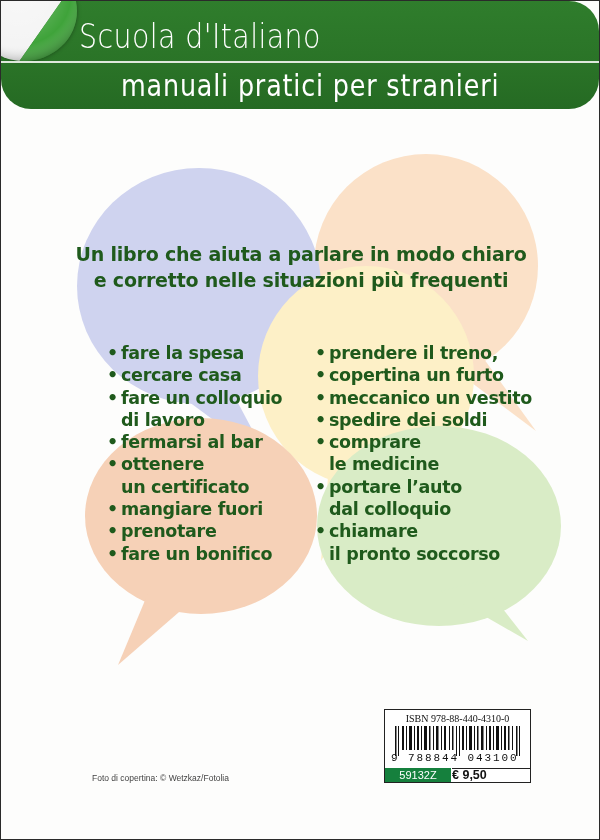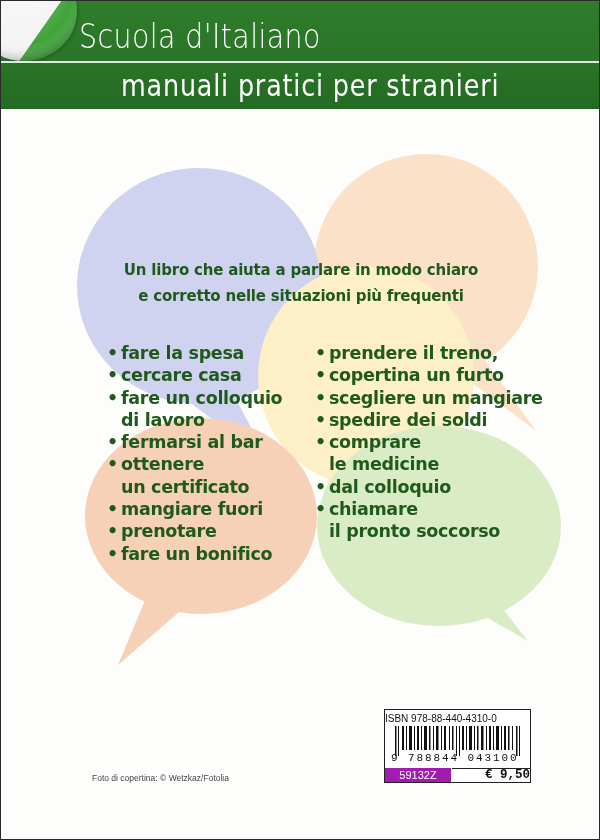--- a/index.html
+++ b/index.html
@@ -1,39 +1,39 @@
 <!DOCTYPE html>
 <html><head>
 <meta charset="utf-8">
 <style>
   html, body { margin: 0; padding: 0; }
   body { width: 600px; height: 840px; background: #fff; overflow: hidden; position: relative; font-family: "DejaVu Sans", sans-serif; }
   .cover { position: absolute; left: 0; top: 0; width: 598px; height: 838px; border: 1px solid #2a2a2a; background: #fdfdfc; overflow: hidden; }
-  .header { position: absolute; left: 0; top: 0; width: 598px; height: 108px; background: linear-gradient(180deg, #2f7d2c 0%, #2a7327 60%, #256a23 100%); }
+  .header { position: absolute; left: 0; top: 0; width: 598px; height: 108px; background: linear-gradient(180deg, #2f7d2c 0%, #2a7327 60%, #256a23 100%); border-radius: 30px; }
   .header-divider { position: absolute; left: 0; top: 60px; width: 598px; height: 2px; background: #dfe9dc; }
   .flag-ball { position: absolute; left: -30px; top: -40px; width: 106px; height: 100px; border-radius: 50%; overflow: hidden; box-shadow: 0 0 4px rgba(0,0,0,0.4); }
   .flag-ball svg { display: block; }
   .title { position: absolute; left: 78px; top: 16px; color: #fff; font-family: "DejaVu Sans", sans-serif; font-size: 33px; font-weight: 300; letter-spacing: 0.5px; transform: scaleX(0.86); transform-origin: left; }
   .subtitle { position: absolute; left: 120px; top: 66px; color: #fff; font-family: "DejaVu Sans", sans-serif; font-size: 31px; letter-spacing: 1px; transform: scaleX(0.82); transform-origin: left; }
   .bubbles { position: absolute; left: 0; top: 0; width: 600px; height: 840px; }
   .text-layer { position: absolute; left: 0; top: 0; width: 600px; height: 840px; }
-  .intro { position: absolute; left: 60px; top: 240px; width: 480px; text-align: center; color: #1f5a1c; font-family: "DejaVu Sans", sans-serif; font-weight: bold; font-size: 15px; line-height: 26px; letter-spacing: -0.2px; margin-top: 16px; }
+  .intro { position: absolute; left: 60px; top: 240px; width: 480px; text-align: center; color: #1f5a1c; font-family: "DejaVu Sans", sans-serif; font-weight: bold; font-size: 19px; line-height: 26px; letter-spacing: -0.2px; }
   .intro div { white-space: nowrap; }
   .col { position: absolute; top: 341px; color: #1f5a1c; font-family: "DejaVu Sans", sans-serif; font-weight: bold; font-size: 17.5px; line-height: 22.3px; letter-spacing: -0.3px; }
   .col.left { left: 104px; }
   .col.right { left: 312px; }
   .item { position: relative; padding-left: 16px; white-space: nowrap; }
   .item .bullet { position: absolute; left: 2px; top: 0; }
   .item .cont { display: block; }
   .barcode-box { position: absolute; left: 383px; top: 708px; width: 145px; height: 72px; border: 1px solid #222; background: #fff; }
-  .isbn-text { position: absolute; left: 0; top: 3px; width: 145px; font-family: Liberation Sans, sans-serif; font-size: 10px; color: #111; }
+  .isbn-text { position: absolute; left: 0; top: 3px; width: 145px; text-align: center; font-family: Liberation Serif, serif; font-size: 10px; color: #111; }
   .bars { position: absolute; left: 8px; top: 16px; width: 130px; height: 30px; }
   .digits { position: absolute; left: 6px; top: 42px; width: 135px; font-family: "Liberation Mono", monospace; font-size: 11px; color: #111; letter-spacing: 1.9px; background: transparent; }
-  .code-cell { position: absolute; left: 0; top: 58px; width: 66px; height: 14px; background: #a21caf; color: #fff; font-family: "Liberation Sans", sans-serif; font-size: 11px; line-height: 14px; text-align: center; }
-  .price-cell { position: absolute; left: 67px; top: 58px; width: 78px; height: 14px; background: #fff; border-top: 1px solid #222; color: #111; font-family: Liberation Mono, monospace; font-weight: bold; font-size: 12.5px; line-height: 13px; text-align: right; box-sizing: border-box; }
+  .code-cell { position: absolute; left: 0; top: 58px; width: 66px; height: 14px; background: #15803d; color: #fff; font-family: "Liberation Sans", sans-serif; font-size: 11px; line-height: 14px; text-align: center; }
+  .price-cell { position: absolute; left: 67px; top: 58px; width: 78px; height: 14px; background: #fff; border-top: 1px solid #222; color: #111; font-family: Liberation Sans, sans-serif; font-weight: bold; font-size: 12.5px; line-height: 13px; text-align: left; box-sizing: border-box; }
   .credit { position: absolute; left: 91px; top: 772px; font-family: "Liberation Sans", sans-serif; font-size: 8.5px; color: #444; }
 </style>
 </head>
 <body>
 
 <div class="cover">
 
   <svg class="bubbles" width="600" height="840" viewBox="0 0 600 840">
 
     <g>
@@ -98,24 +98,24 @@
       <div class="item"><span class="bullet">•</span><span>fermarsi al bar</span></div>
       <div class="item"><span class="bullet">•</span><span>ottenere</span><span class="cont">un certificato</span></div>
       <div class="item"><span class="bullet">•</span><span>mangiare fuori</span></div>
       <div class="item"><span class="bullet">•</span><span>prenotare</span></div>
       <div class="item"><span class="bullet">•</span><span>fare un bonifico</span></div>
     </div>
 
     <div class="col right">
       <div class="item"><span class="bullet">•</span><span>prendere il treno,</span></div>
       <div class="item"><span class="bullet">•</span><span>copertina un furto</span></div>
-      <div class="item"><span class="bullet">•</span><span>scegliere un mangiare</span></div>
+      <div class="item"><span class="bullet">•</span><span>meccanico un vestito</span></div>
       <div class="item"><span class="bullet">•</span><span>spedire dei soldi</span></div>
       <div class="item"><span class="bullet">•</span><span>comprare</span><span class="cont">le medicine</span></div>
-      <div class="item"><span class="bullet">•</span><span class="cont">dal colloquio</span></div>
+      <div class="item"><span class="bullet">•</span><span>portare l’auto</span><span class="cont">dal colloquio</span></div>
       <div class="item"><span class="bullet">•</span><span>chiamare</span><span class="cont">il pronto soccorso</span></div>
     </div>
   </div>
 
   <div class="credit">Foto di copertina: © Wetzkaz/Fotolia</div>
 
   <div class="barcode-box">
     <div class="isbn-text">ISBN 978-88-440-4310-0</div>
     <svg class="bars" width="130" height="30" viewBox="0 0 130 30">
       <g fill="#111">

